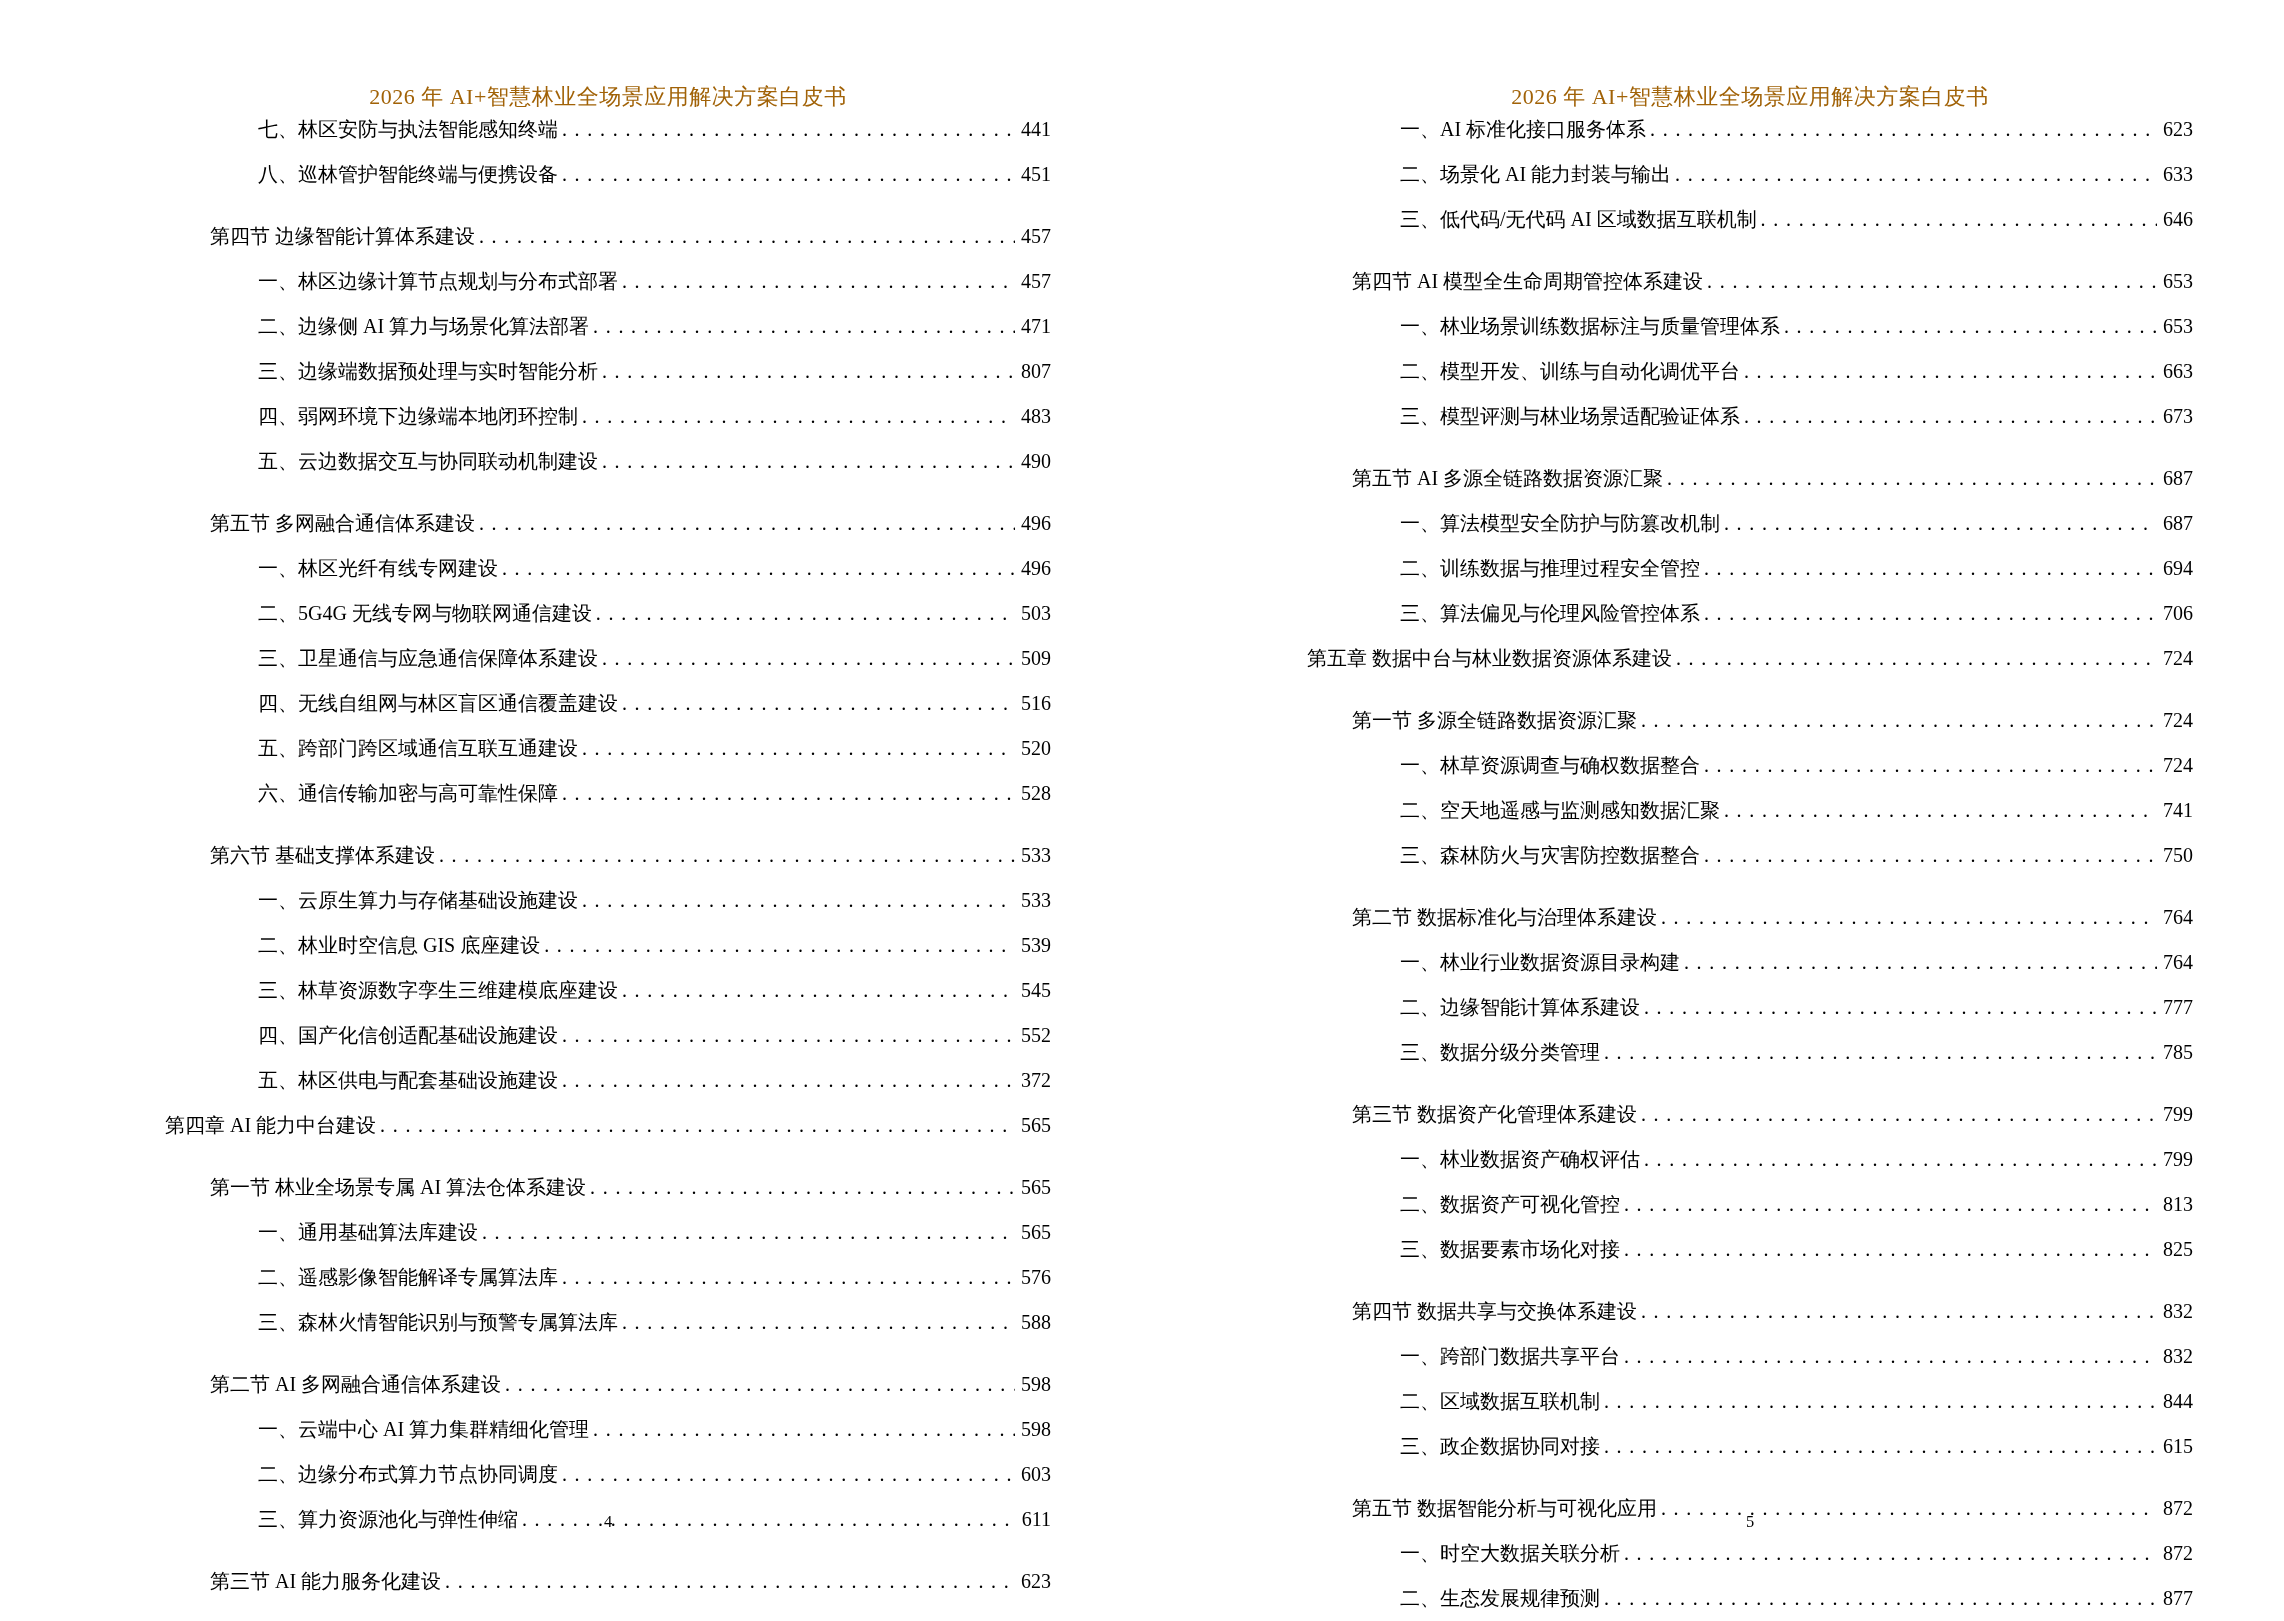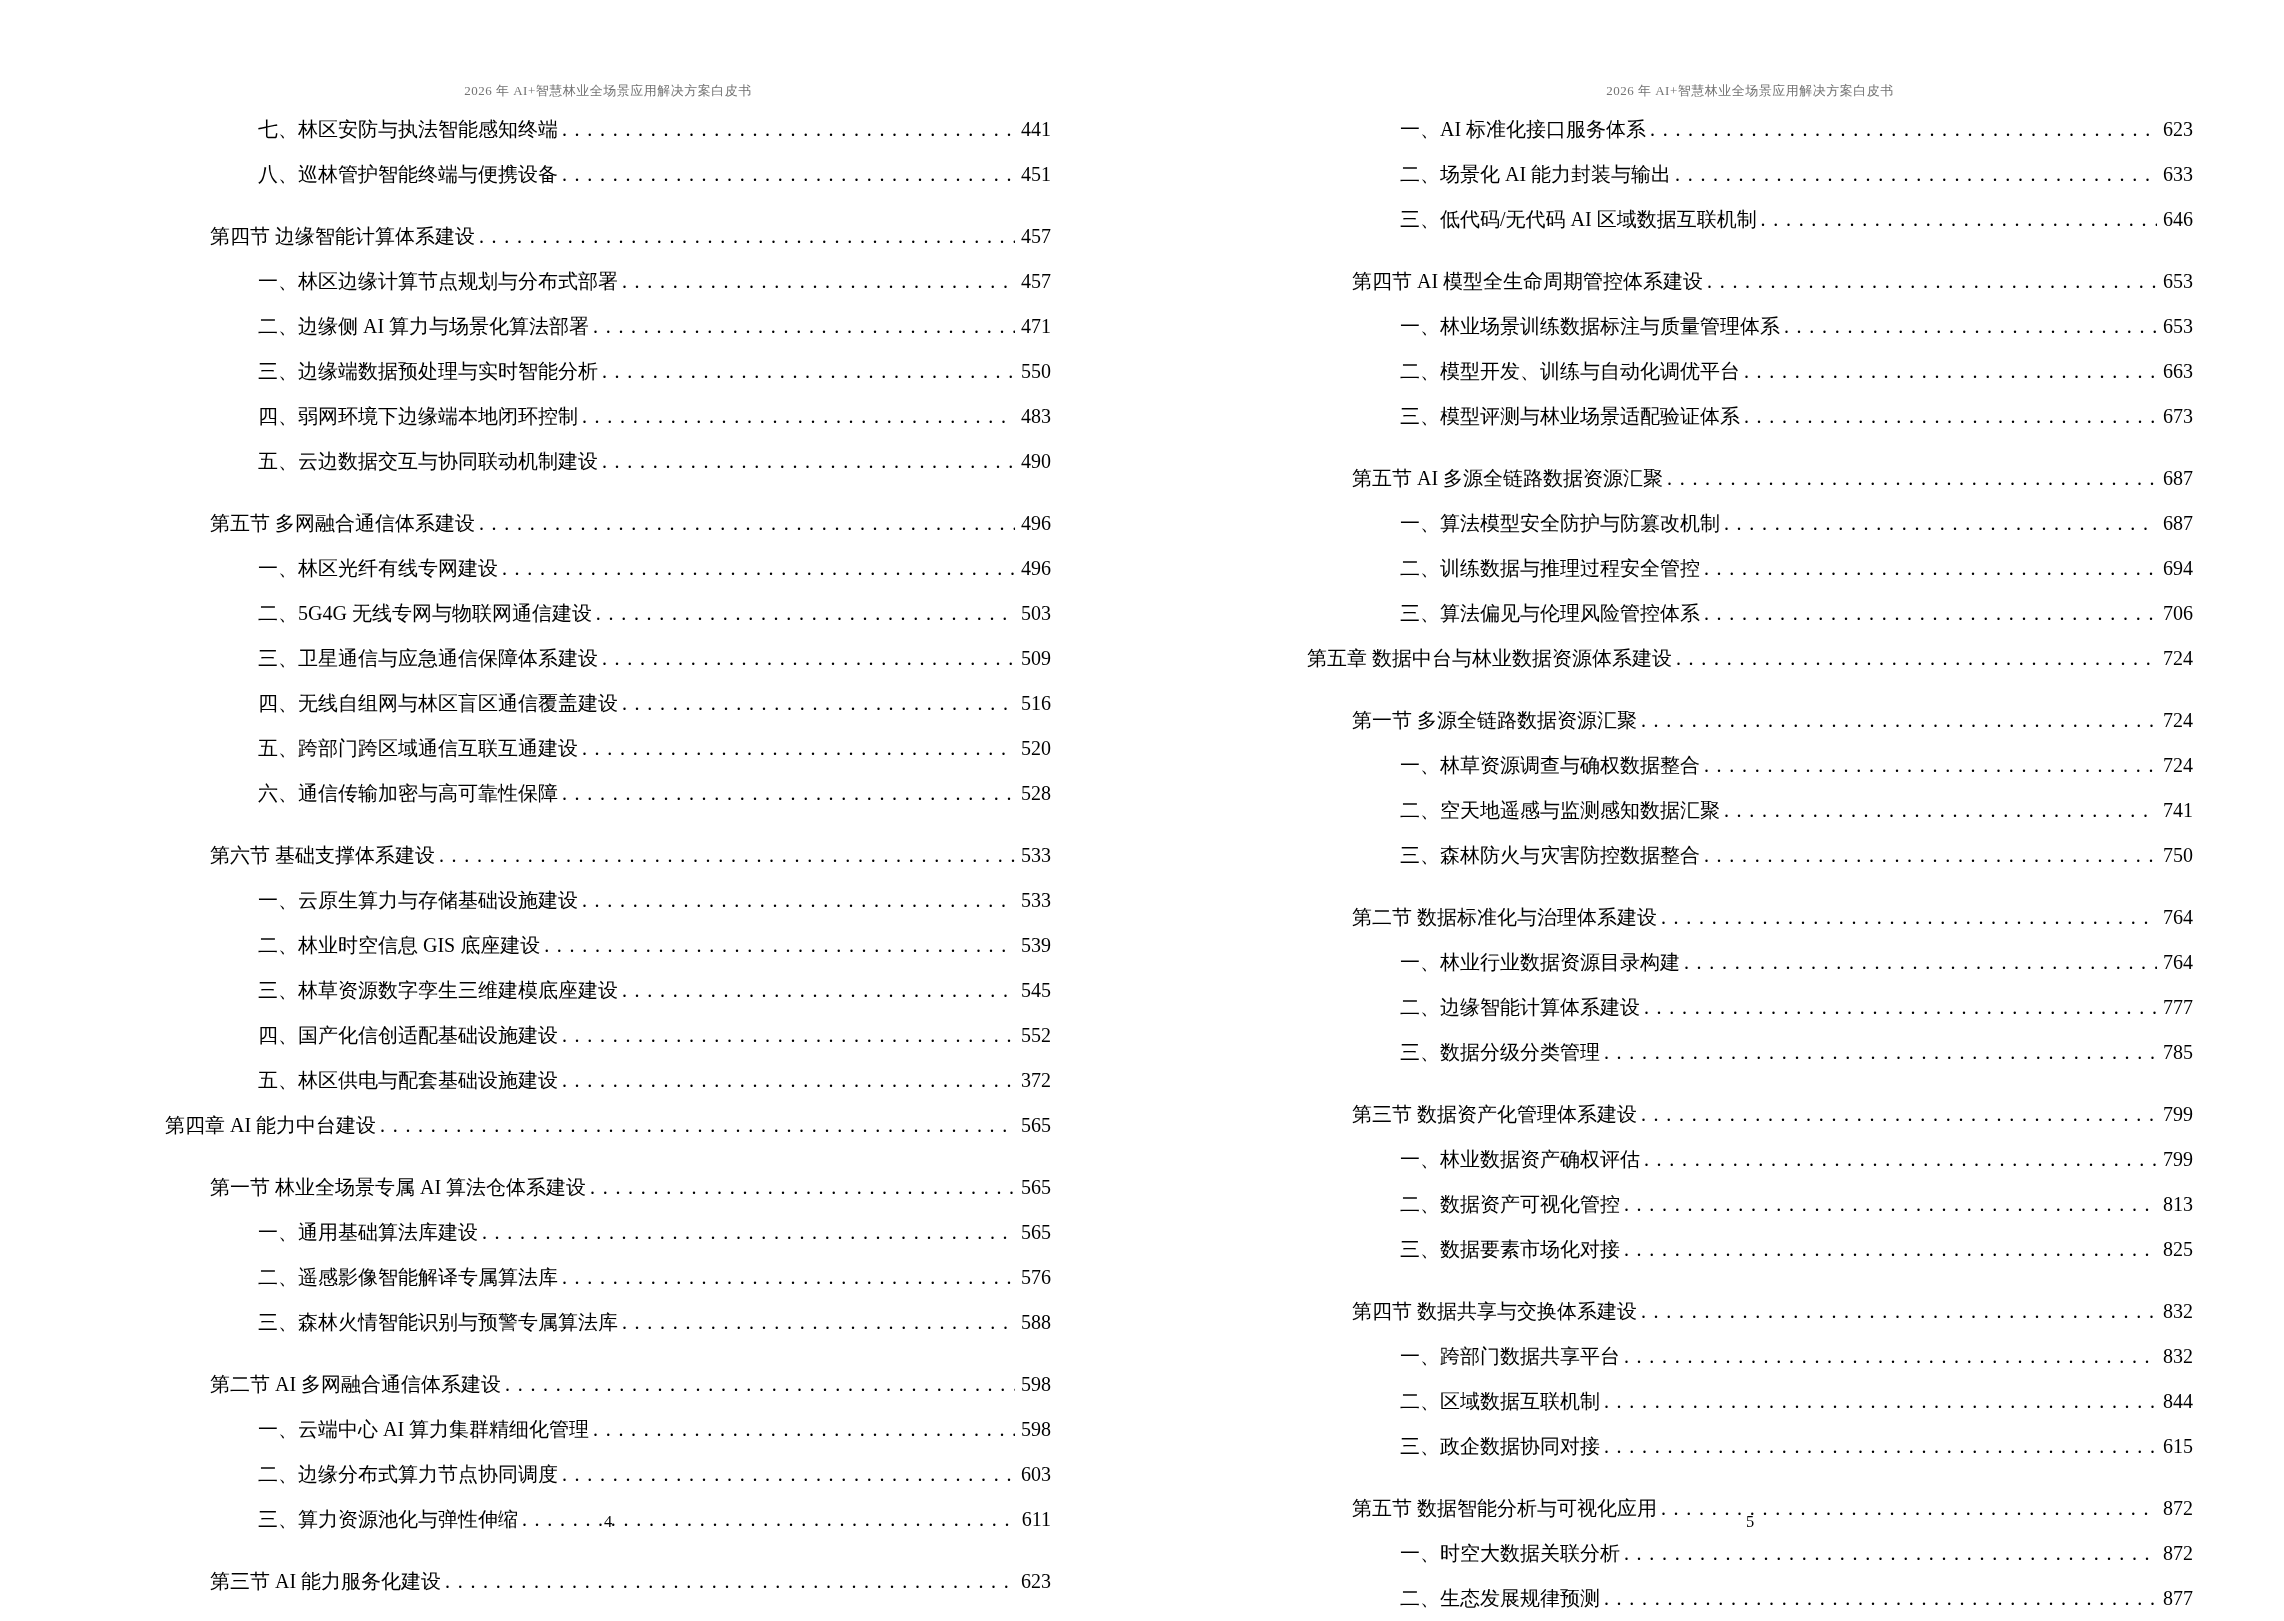--- a/index.html
+++ b/index.html
@@ -10,22 +10,22 @@
     overflow: hidden;
     font-family: "Liberation Serif", "DejaVu Serif", serif;
     color: #000000;
   }
   .page { position: absolute; top: 0; width: 1142px; height: 1622px; background: #ffffff; }
   .page.left  { left: 0; }
   .page.right { left: 1142px; }
   .content { position: absolute; left: 165px; width: 886px; top: 0; height: 1622px; }
   .header {
     position: absolute; top: 82px; left: 0; width: 100%;
-    text-align: center; font-size: 13px; letter-spacing: 0.5px;
-    white-space: nowrap; color: #737373;
+    text-align: center; font-size: 22px; letter-spacing: 0.5px;
+    white-space: nowrap; color: #a16207;
   }
   .toc { position: absolute; top: 118px; left: 0; width: 100%; }
   .row {
     height: 45px;
     display: flex;
     align-items: baseline;
     font-size: 20px;
     line-height: 1.15;
     white-space: nowrap;
   }
@@ -75,21 +75,21 @@
           <span class="pagenum">457</span>
         </div>
         <div class="row item">
           <span class="title">二、边缘侧 AI 算力与场景化算法部署</span>
           <span class="leader">........................................................................................................................</span>
           <span class="pagenum">471</span>
         </div>
         <div class="row item">
           <span class="title">三、边缘端数据预处理与实时智能分析</span>
           <span class="leader">........................................................................................................................</span>
-          <span class="pagenum">550</span>
+          <span class="pagenum">807</span>
         </div>
         <div class="row item">
           <span class="title">四、弱网环境下边缘端本地闭环控制</span>
           <span class="leader">........................................................................................................................</span>
           <span class="pagenum">483</span>
         </div>
         <div class="row item">
           <span class="title">五、云边数据交互与协同联动机制建设</span>
           <span class="leader">........................................................................................................................</span>
           <span class="pagenum">490</span>

